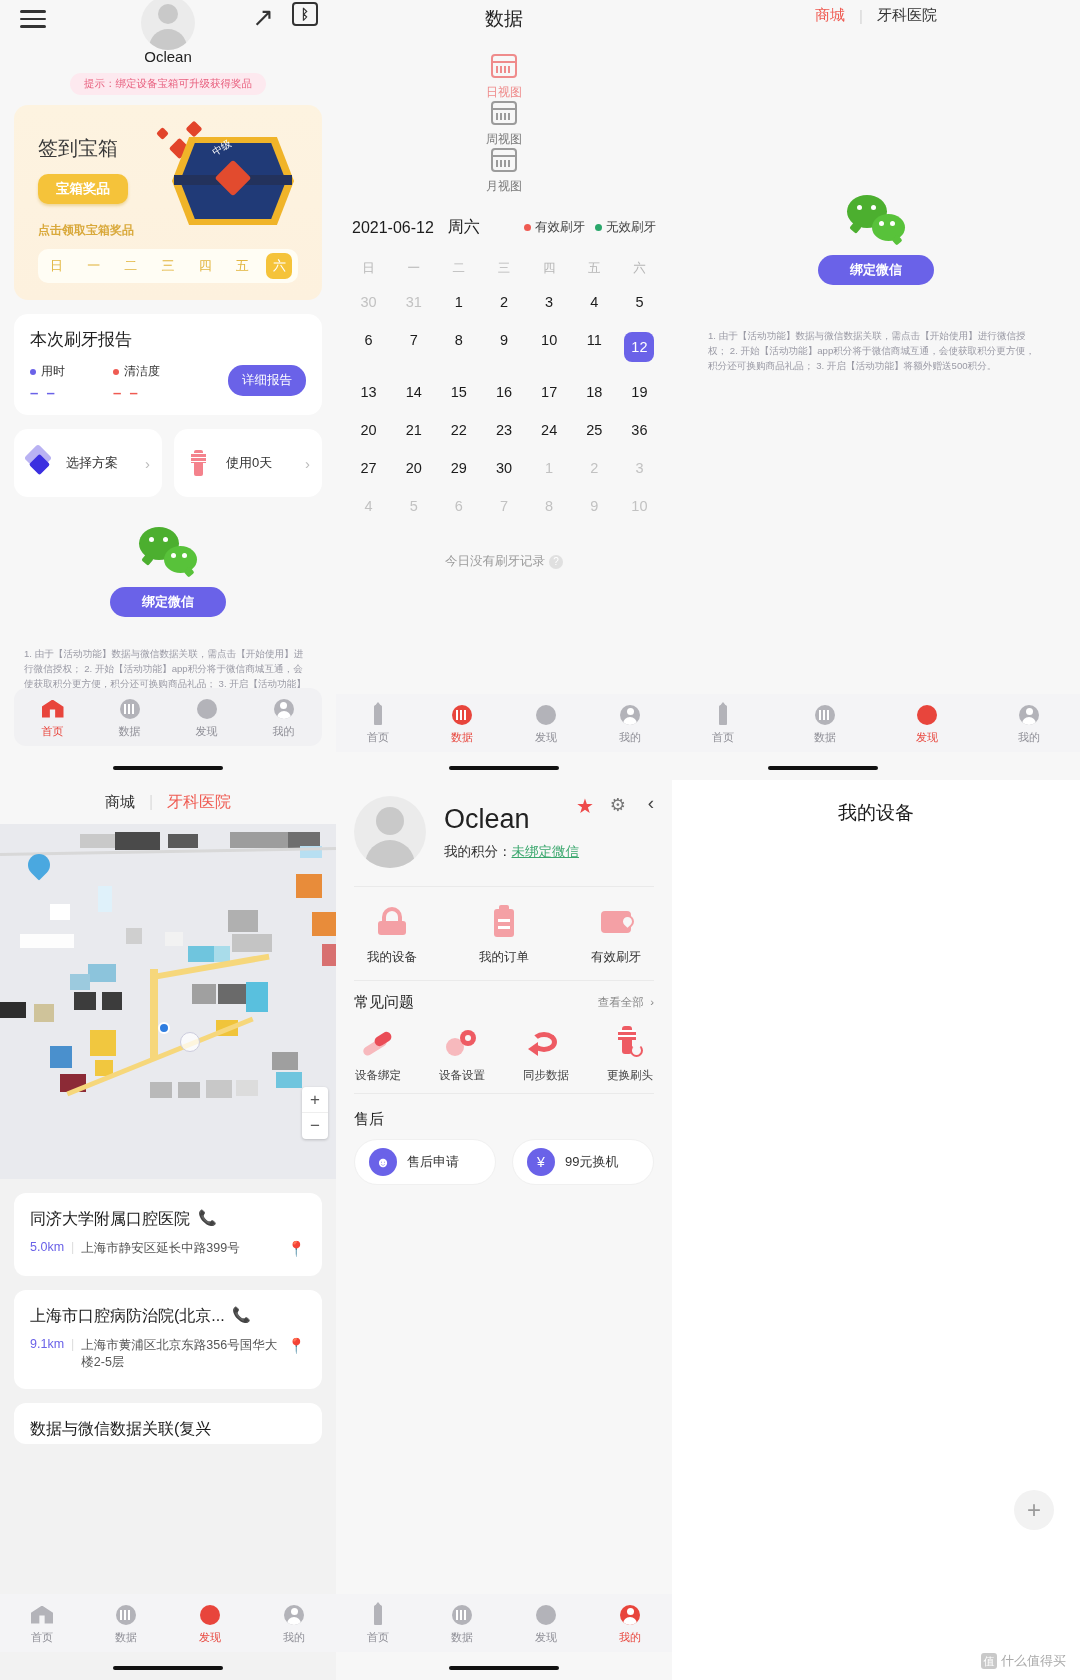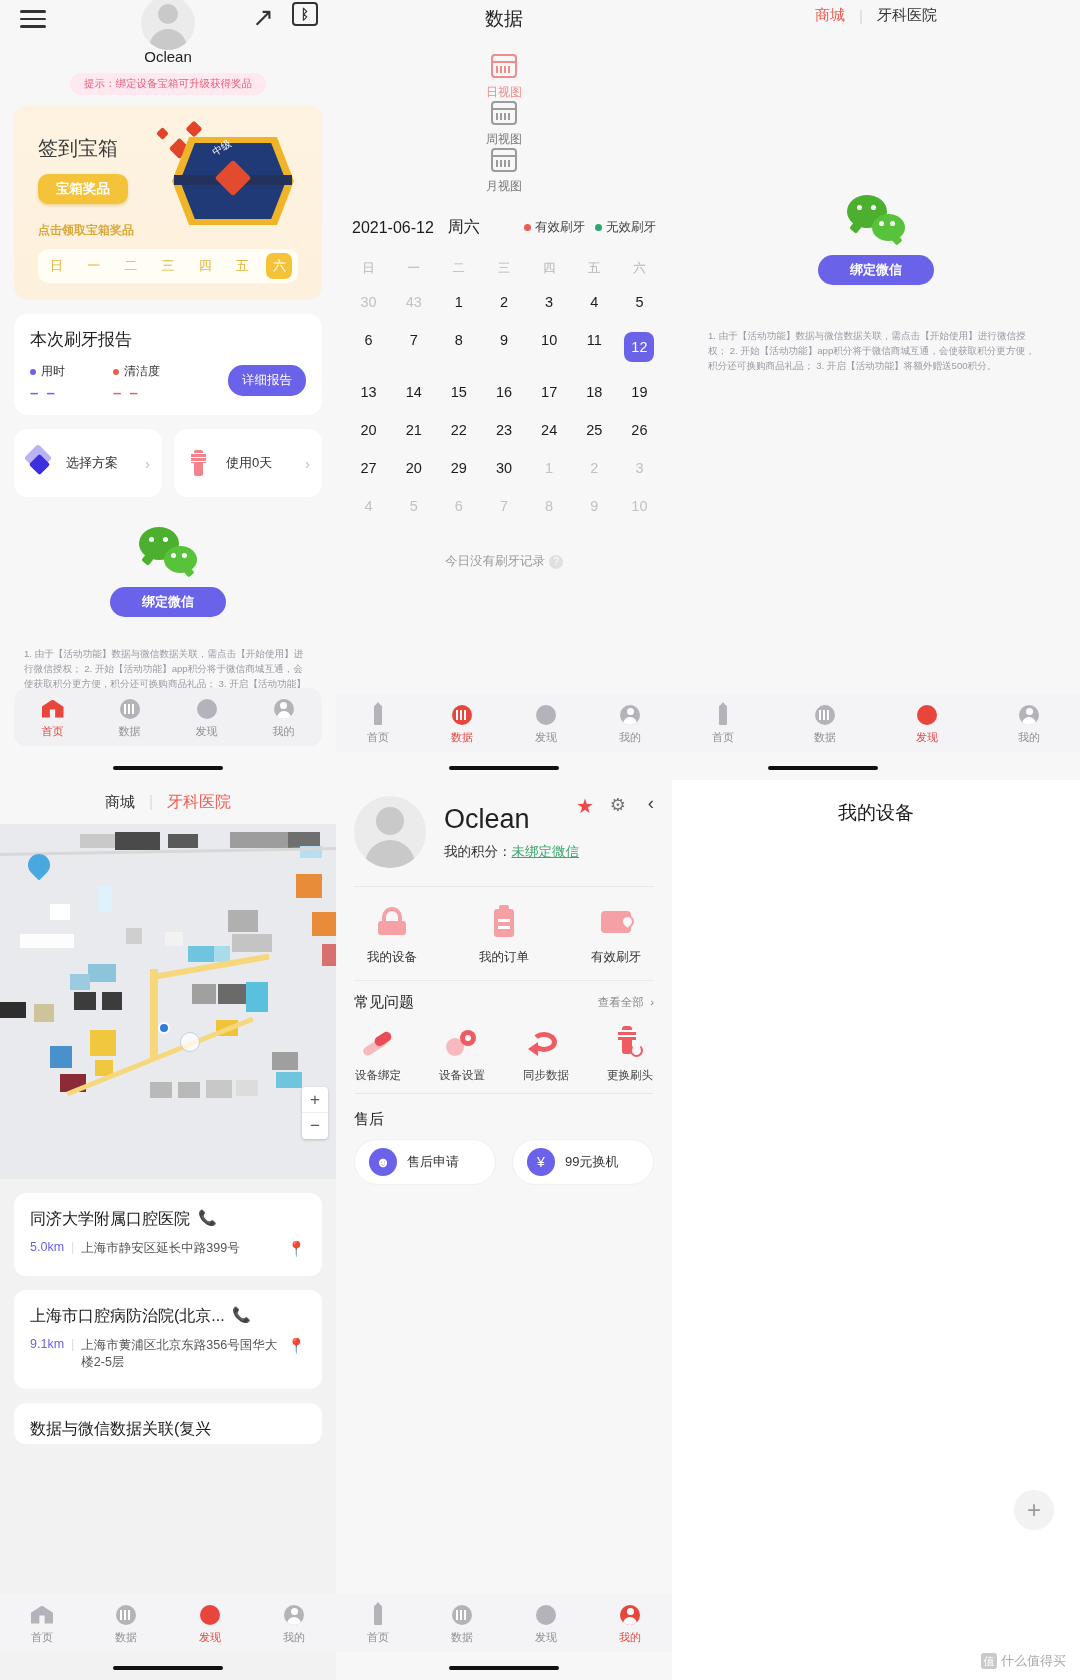--- a/index.html
+++ b/index.html
@@ -402,21 +402,21 @@
       <div>日</div>
       <div>一</div>
       <div>二</div>
       <div>三</div>
       <div>四</div>
       <div>五</div>
       <div>六</div>
     </div>
     <div class="wk">
       <div class="mut"><span>30</span></div>
-      <div class="mut"><span>43</span></div>
+      <div class="mut"><span>31</span></div>
       <div><span>1</span></div>
       <div><span>2</span></div>
       <div><span>3</span></div>
       <div><span>4</span></div>
       <div><span>5</span></div>
     </div>
     <div class="wk">
       <div><span>6</span></div>
       <div><span>7</span></div>
       <div><span>8</span></div>
@@ -434,21 +434,21 @@
       <div><span>18</span></div>
       <div><span>19</span></div>
     </div>
     <div class="wk">
       <div><span>20</span></div>
       <div><span>21</span></div>
       <div><span>22</span></div>
       <div><span>23</span></div>
       <div><span>24</span></div>
       <div><span>25</span></div>
-      <div><span>26</span></div>
+      <div><span>36</span></div>
     </div>
     <div class="wk">
       <div><span>27</span></div>
       <div><span>20</span></div>
       <div><span>29</span></div>
       <div><span>30</span></div>
       <div class="mut"><span>1</span></div>
       <div class="mut"><span>2</span></div>
       <div class="mut"><span>3</span></div>
     </div>

